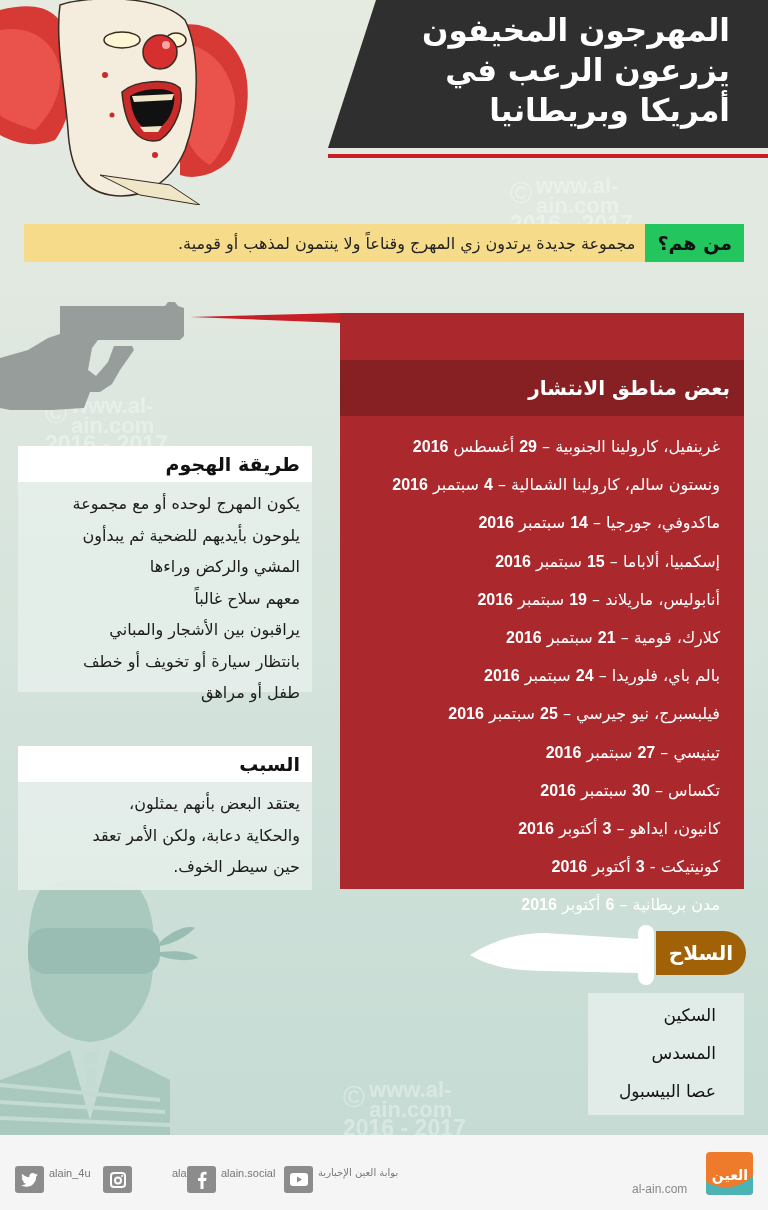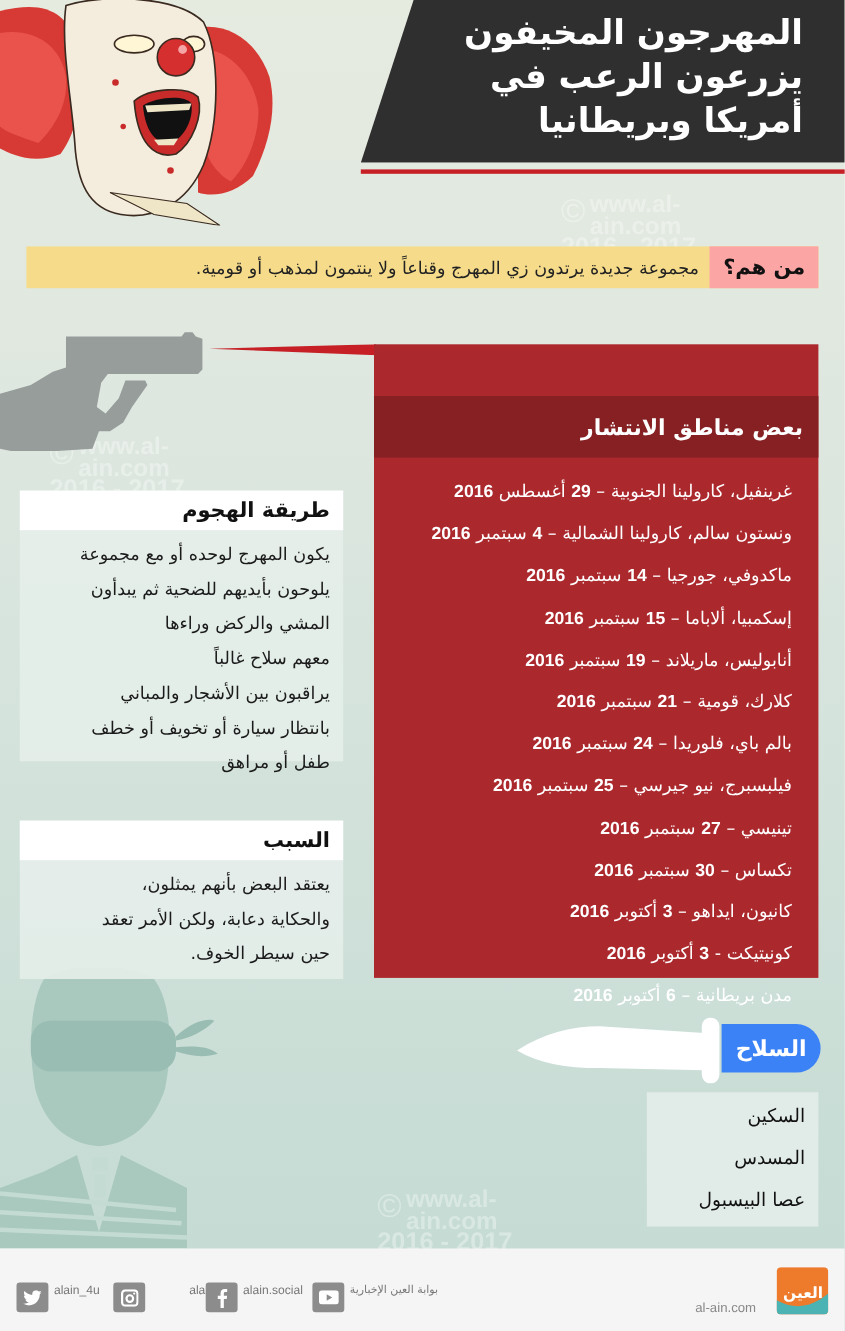--- a/index.html
+++ b/index.html
@@ -34,21 +34,21 @@
   .wm .c { font-size: 30px; float: left; margin-right: 4px; line-height: 34px; }
   .wm .u { font-size: 22px; font-weight: bold; line-height: 20px; display:block; }
   .wm .y { font-size: 23px; font-weight: bold; line-height: 16px; display:block; }
 
   
   .who-bar {
     position: absolute; left: 24px; top: 224px; width: 720px; height: 38px;
     background: #f6dc8a; display: flex; align-items: center;
   }
   .who-label {
-    background: #fca5a5; height: 100%; padding: 0 12px; display: flex; align-items: center;
+    background: #22c55e; height: 100%; padding: 0 12px; display: flex; align-items: center;
     font-weight: bold; font-size: 19px; color: #111;
   }
   .who-text { padding: 0 10px; font-size: 16px; color: #222; }
 
   
   .gun { position: absolute; left: 0; top: 300px; width: 190px; height: 110px; }
   .laser { position: absolute; left: 190px; top: 313px; width: 152px; height: 10px; }
 
   
   .spread {
@@ -76,26 +76,26 @@
   .card-body { padding: 6px 12px; font-size: 16px; color: #1b1b1b; line-height: 31.5px; text-align: right; }
   .card-body p { white-space: nowrap; }
 
   
   .man { position: absolute; left: 0; top: 880px; width: 240px; height: 255px; }
 
   
   .knife { position: absolute; left: 470px; top: 925px; width: 210px; height: 60px; }
   .weapon-tag {
     position: absolute; left: 656px; top: 931px; width: 90px; height: 44px;
-    background: #3b82f6; border-radius: 0 22px 22px 0;
+    background: #a16207; border-radius: 0 22px 22px 0;
     color: #fff; font-weight: bold; font-size: 20px; display: flex; align-items: center; justify-content: center;
   }
   .weapon-list {
     position: absolute; left: 588px; top: 993px; width: 156px; height: 122px;
-    background: #e1ebe7; list-style: none; padding: 4px 12px;
+    background: #e1ebe7; list-style: none; padding: 4px 28px;
   }
   .weapon-list li { font-size: 17px; color: #111; height: 38px; line-height: 36px; text-align: right; }
 
   
   .footer {
     position: absolute; left: 0; top: 1135px; width: 768px; height: 75px; background: #f5f5f5;
     direction: ltr;
   }
   .social { position: absolute; top: 31px; display: flex; align-items: flex-start; }
   .sicon {

